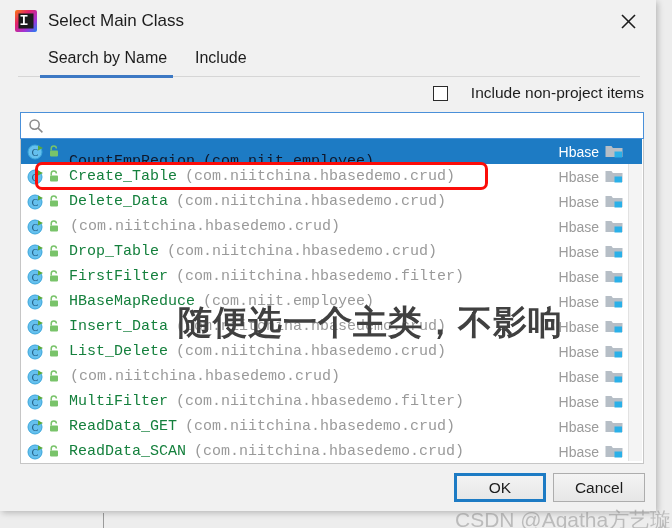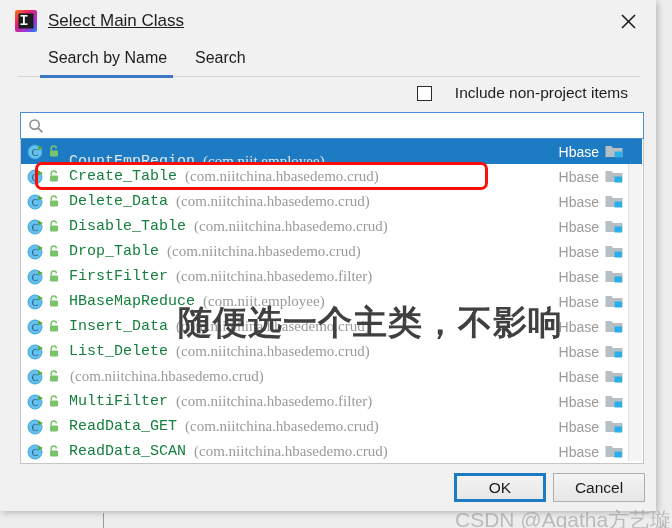--- a/index.html
+++ b/index.html
@@ -57,21 +57,20 @@
     height: 24px;
   }
   .title-text {
     position: absolute;
     left: 48px;
     top: 7px;
     font-size: 17px;
     color: #1d1d1d;
     line-height: 28px;
     white-space: nowrap;
-    text-decoration: underline;
   }
   .close-btn {
     position: absolute;
     right: 10px;
     top: 5px;
     width: 36px;
     height: 32px;
     display: flex;
     align-items: center;
     justify-content: center;
@@ -111,21 +110,21 @@
     left: 18px;
     top: 32px;
     width: 622px;
     height: 1px;
     background: #d6d6d6;
   }
 
   
   .checkrow {
     position: absolute;
-    right: 28px;
+    right: 12px;
     top: 84px;
     display: flex;
     align-items: center;
     gap: 23px;
     cursor: pointer;
   }
   .cbox {
     width: 15px;
     height: 15px;
     border: 1.6px solid #2b2b2b;
@@ -211,26 +210,26 @@
   }
   .row-name {
     margin-left: 7px;
     font-family: "Liberation Mono", monospace;
     font-size: 15px;
     color: #15803d;
     white-space: nowrap;
   }
   .row-pkg {
     margin-left: 8px;
-    font-family: Liberation Serif, serif;
+    font-family: Liberation Mono, monospace;
     font-size: 15px;
     color: #9a9a9a;
     white-space: nowrap;
   }
-  .row.sel .row-name, .row.sel .row-pkg { color: #e5e5e5; margin-top: 20px; }
+  .row.sel .row-name, .row.sel .row-pkg { color: #0f172a; margin-top: 20px; }
 
   .row-right {
     position: absolute;
     right: 0;
     top: 0;
     height: 25px;
     display: flex;
     align-items: center;
     gap: 6px;
     padding-right: 6px;
@@ -368,21 +367,21 @@
         <svg width="17" height="17" viewBox="0 0 17 17">
           <line x1="2" y1="2" x2="15" y2="15" stroke="#1d1d1d" stroke-width="1.6"></line>
           <line x1="15" y1="2" x2="2" y2="15" stroke="#1d1d1d" stroke-width="1.6"></line>
         </svg>
       </span>
     </div>
 
     <div class="tabs">
       <div class="tab-sep"></div>
       <div class="tab t0">Search by Name</div>
-      <div class="tab t1">Search</div>
+      <div class="tab t1">Include</div>
       <div class="tab-underline"></div>
     </div>
 
     <div class="checkrow">
       <span class="cbox"></span>
       <span class="cbox-label">Include non-project items</span>
     </div>
 
     <div class="searchbox">
       <span class="search-icon">
@@ -463,21 +462,20 @@
             <span class="cls-icon"><svg width="18" height="18" viewBox="0 0 18 18">
   <circle cx="8" cy="9" r="7" fill="#65c0ee"></circle>
   <circle cx="8" cy="9" r="7" fill="none" stroke="#3aa6db" stroke-width="1"></circle>
   <text x="8" y="13" font-size="9.5" font-family="Liberation Serif, serif" fill="#1a4f73" text-anchor="middle">C</text>
   <path d="M11 2.5 L16 5 L11 7.5 Z" fill="#5aa83c"></path>
 </svg></span>
             <span class="mod-icon"><svg width="15" height="15" viewBox="0 0 15 15">
   <path d="M4.2 6.4 V4.6 a2.6 2.6 0 0 1 5.2 0" fill="none" stroke="#79c36a" stroke-width="1.5"></path>
   <rect x="3" y="6.4" width="8" height="6" rx="0.8" fill="#79c36a"></rect>
 </svg></span>
-            <span class="row-name">Disable_Table</span>
             <span class="row-pkg">(com.niitchina.hbasedemo.crud)</span>
             <span class="row-right">
               <span class="row-module">Hbase</span>
               <span class="mod-folder"><svg width="18" height="15" viewBox="0 0 18 15">
   <path d="M0.5 2 h6 l1.4 2 h9.6 v9 h-17 z" fill="#b6bec6"></path>
   <rect x="9.5" y="7.5" width="7.5" height="6" fill="#2ab0e8"></rect>
 </svg></span>
             </span>
           </div>
           <div class="row">

